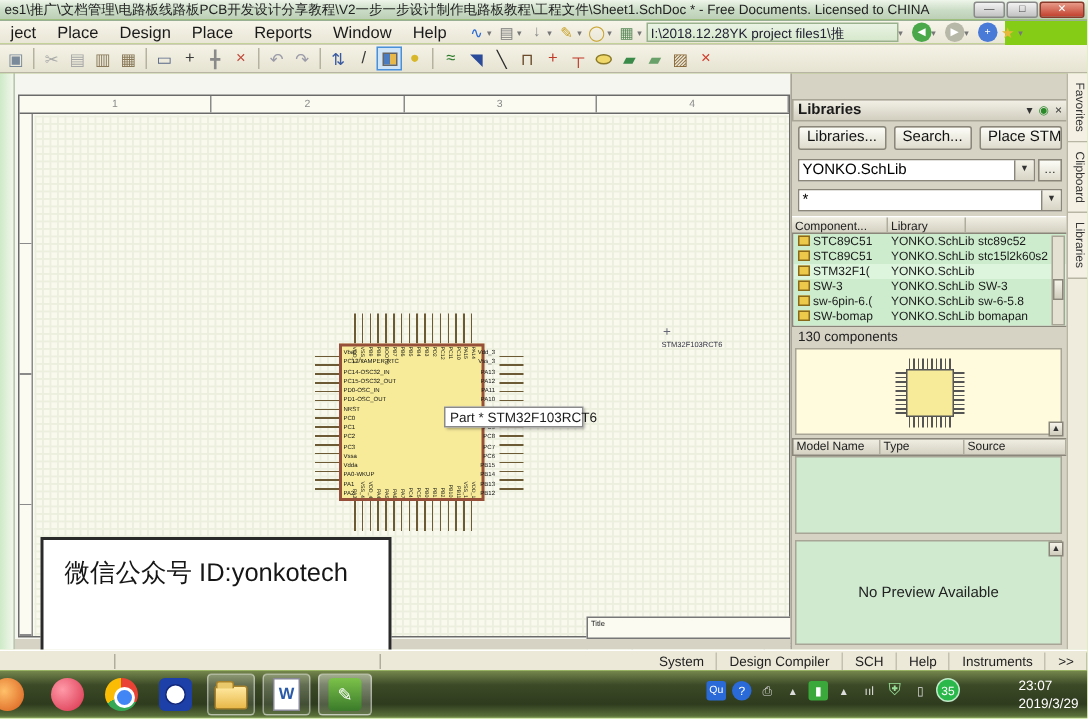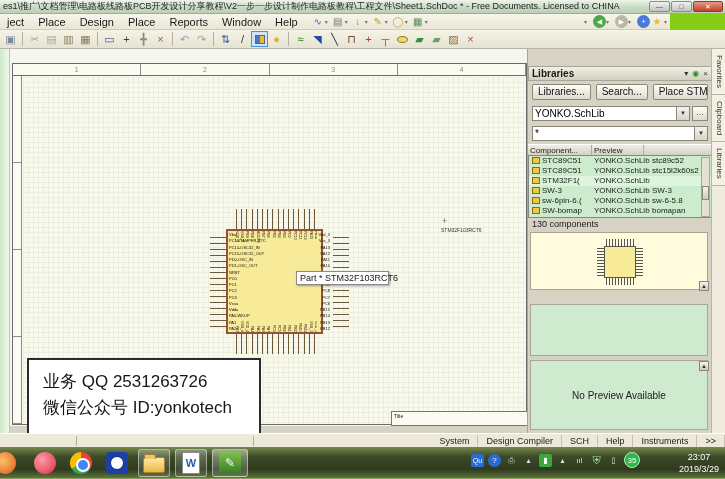--- a/index.html
+++ b/index.html
@@ -185,21 +185,21 @@
   .pinkic { width:22px; height:22px; border-radius:50%; background:radial-gradient(circle at 35% 35%, #ff9aa8, #d8304a); }
   .orangeic { width:22px; height:22px; border-radius:50%; background:radial-gradient(circle at 40% 40%, #ffc06a, #d85a1a); }
   .tray { position:absolute; right:85px; top:5px; display:flex; align-items:center; gap:4px; }
   .tray .ti { font-size:8px; color:#fff; width:13px; height:13px; text-align:center; line-height:13px; }
   .ti.qu { background:#2a6ad8; border-radius:2px; font-size:7px; }
   .ti.help { background:#2a6ad8; border-radius:50%; }
   .ti.usb { background:#3aa83a; border-radius:2px; }
   .ti.shield { color:#9ae09a; font-size:11px; }
   .ti.ball { background:#2ab84a; border-radius:50%; width:16px; height:16px; line-height:16px; font-size:8px; border:1px solid #bfe8c8; }
   .ti.caret, .ti.bars, .ti.batt, .ti.prn { color:#ddd; }
-  .clockarea { position:absolute; right:6px; top:4px; text-align:center; color:#fff; font-size:9px; line-height:12px; }
+  .clockarea { position:absolute; right:6px; top:4px; color:#fff; font-size:9px; line-height:12px; }
 </style>
 </head>
 <body>
 
 <div id="screen">
 
   <div class="titlebar">
     <div class="title">es1\推广\文档管理\电路板线路板PCB开发设计分享教程\V2一步一步设计制作电路板教程\工程文件\Sheet1.SchDoc * - Free Documents. Licensed to CHINA</div>
     <div class="winbtns">
       <div class="winbtn">—</div>
@@ -226,20 +226,21 @@
       <span class="mb-ic" style="color:#8a8a8a">↓</span>
         <span class="dd">▾</span>
       <span class="mb-ic" style="color:#c8a22a">✎</span>
         <span class="dd">▾</span>
       <span class="mb-ic" style="color:#c8a22a">◯</span>
         <span class="dd">▾</span>
       <span class="mb-ic" style="color:#5a8a5a">▦</span>
         <span class="dd">▾</span>
     </div>
     <div class="addr">
+      <div class="addrbox">I:\2018.12.28YK project files1\推</div>
       <span class="dd">▾</span>
       <span class="navic" style="background:#4aa84a">◀</span>
         <span class="dd">▾</span>
       <span class="navic" style="background:#b8b8a8">▶</span>
         <span class="dd">▾</span>
       <span class="navic" style="background:#4a7ad8">+</span>
       <span class="mb-ic" style="color:#e8b83a">★</span>
         <span class="dd">▾</span>
     </div>
   </div>
@@ -374,21 +375,20 @@
                 <span>VSS_1</span>
                 <span>VDD_1</span>
               </div>
           </div>
 
           <div class="tooltip">Part * STM32F103RCT6</div>
           <div class="part-label">STM32F103RCT6</div>
           <div class="cursor-cross">+</div>
 
           <div class="watermark">
-            <div>业务 QQ 2531263726</div>
             <div>微信公众号 ID:yonkotech</div>
           </div>
 
           <div class="titleblock">
             <div class="tb-row1">Title</div>
             <div class="tb-row2">
               <div class="tb-size">
                 <span>Size</span><br>
                 
               </div>
@@ -422,21 +422,21 @@
         <span class="dots">…</span>
       </div>
       <div class="p-abs comborow c2">
         <div class="combo">
           <input readonly="" value="*" style="">
           <span class="drop">▼</span>
         </div>
       </div>
       <div class="p-abs listhead">
         <span class="lh-comp">Component...</span>
-        <span class="lh-lib">Preview</span>
+        <span class="lh-lib">Library</span>
         <span class="lh-fp">Footprint</span>
       </div>
       <div class="p-abs complist">
         <div class="lrow">
             <span class="ic"></span>
             <span class="lr-comp">STC89C51</span>
             <span class="lr-lib">YONKO.SchLib</span>
             <span class="lr-fp">stc89c52</span>
           </div>
         <div class="lrow">
@@ -485,20 +485,25 @@
         <div class="pchip">
           <div class="pl"></div>
             <div class="pr"></div>
             <div class="pt"></div>
             <div class="pb"></div>
             <div class="b"></div>
         </div>
       </div>
       <span class="scrollup" style="top:232px">▲</span>
 
+      <div class="p-abs modelhead">
+        <span class="mh-name">Model Name</span>
+        <span class="mh-type">Type</span>
+        <span class="mh-src">Source</span>
+      </div>
       <div class="p-abs modelarea"></div>
       <div class="p-abs nopreview">
         <span>No Preview Available</span>
       </div>
       <span class="scrollup" style="top:312px">▲</span>
     </div>
 
     <div class="tabstrip">
       <span class="vtab">Favorites</span>
       <span class="vtab">Clipboard</span>

